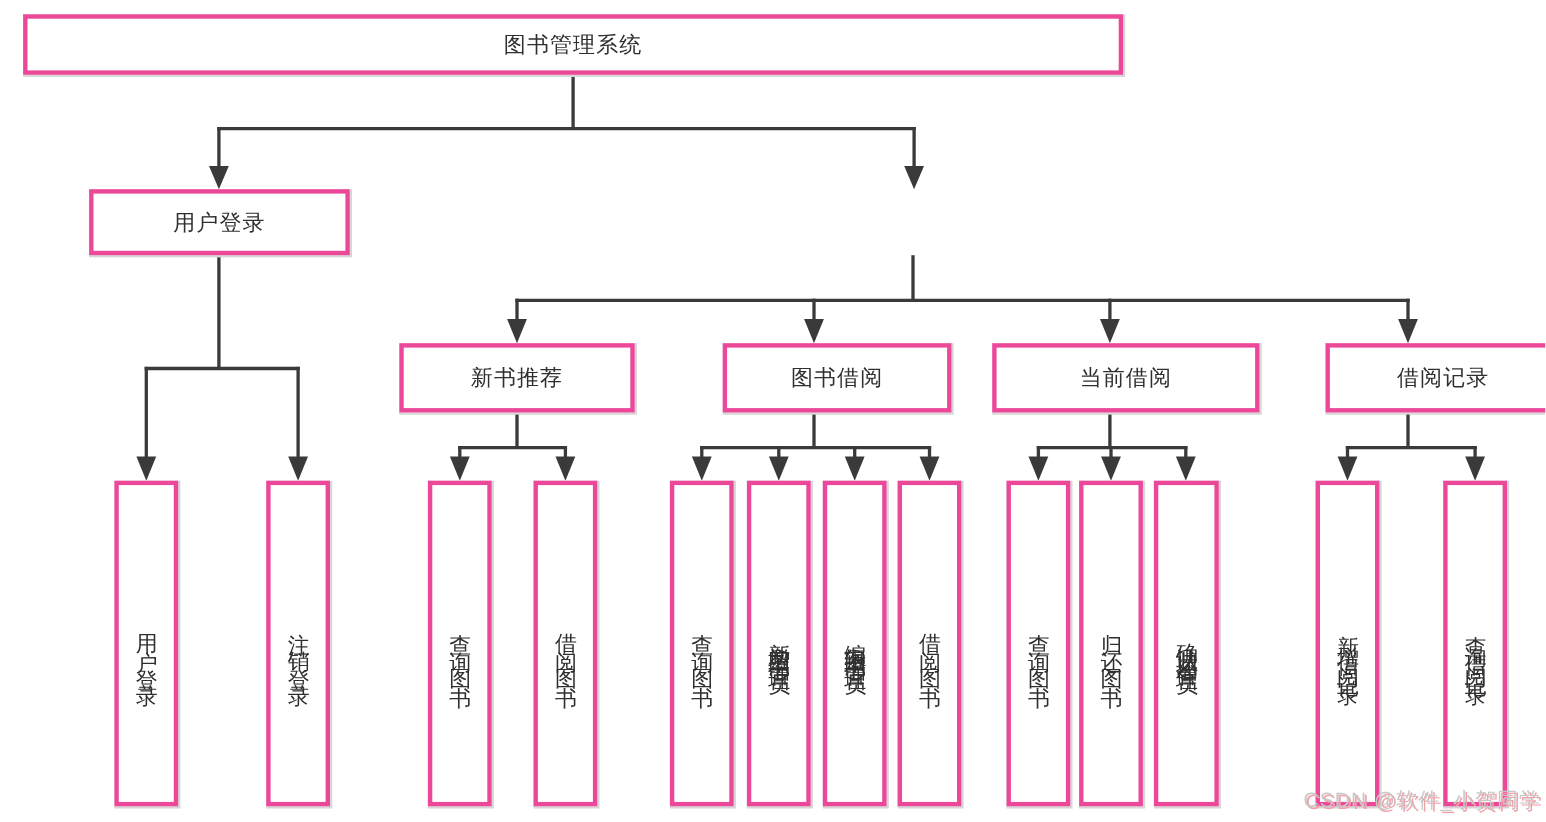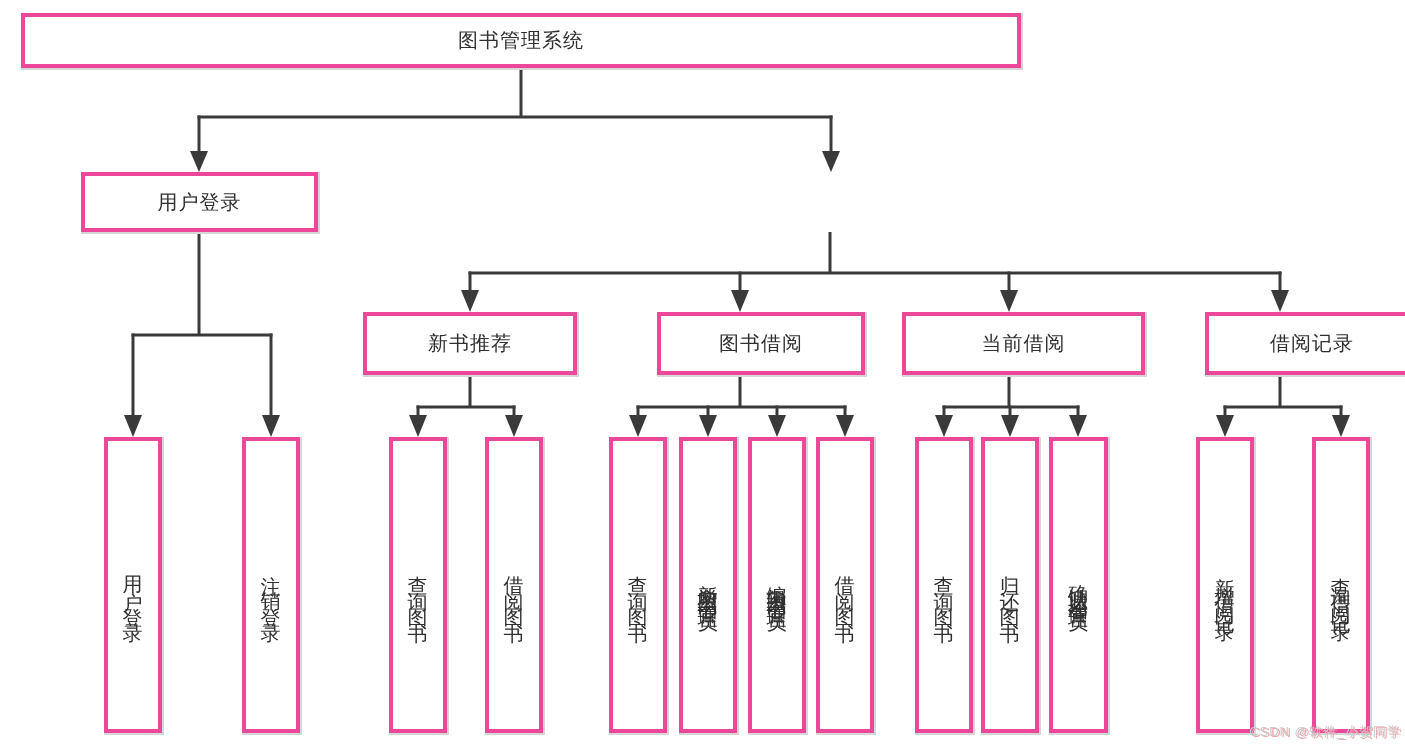--- a/index.html
+++ b/index.html
@@ -15,21 +15,21 @@
   }
   .hlabel{font-size:20px;letter-spacing:1px;white-space:nowrap;}
   .vlabel{
     writing-mode:vertical-rl;text-orientation:mixed;
     font-size:20px;white-space:nowrap;line-height:1;
   }
   .sp-l{letter-spacing:16px;margin-top:14px;}   
   .sp-m{letter-spacing:9px;margin-top:8px;}     
   .sp-s{letter-spacing:4px;margin-top:4px;}     
   .watermark{
-    position:absolute;right:4px;bottom:6px;font-size:13px;letter-spacing:1px;
+    position:absolute;right:4px;bottom:6px;font-size:19px;letter-spacing:1px;
     color:#c8c8c8;text-shadow:2px 1px 0 #f5a0a8;white-space:nowrap;
   }
 </style>
 </head>
 <body>
 
 <div id="canvas">
 
   <svg id="wires" viewBox="0 0 1405 747" xmlns="http://www.w3.org/2000/svg">
     <g stroke="#3a3a3a" stroke-width="3" fill="none">

